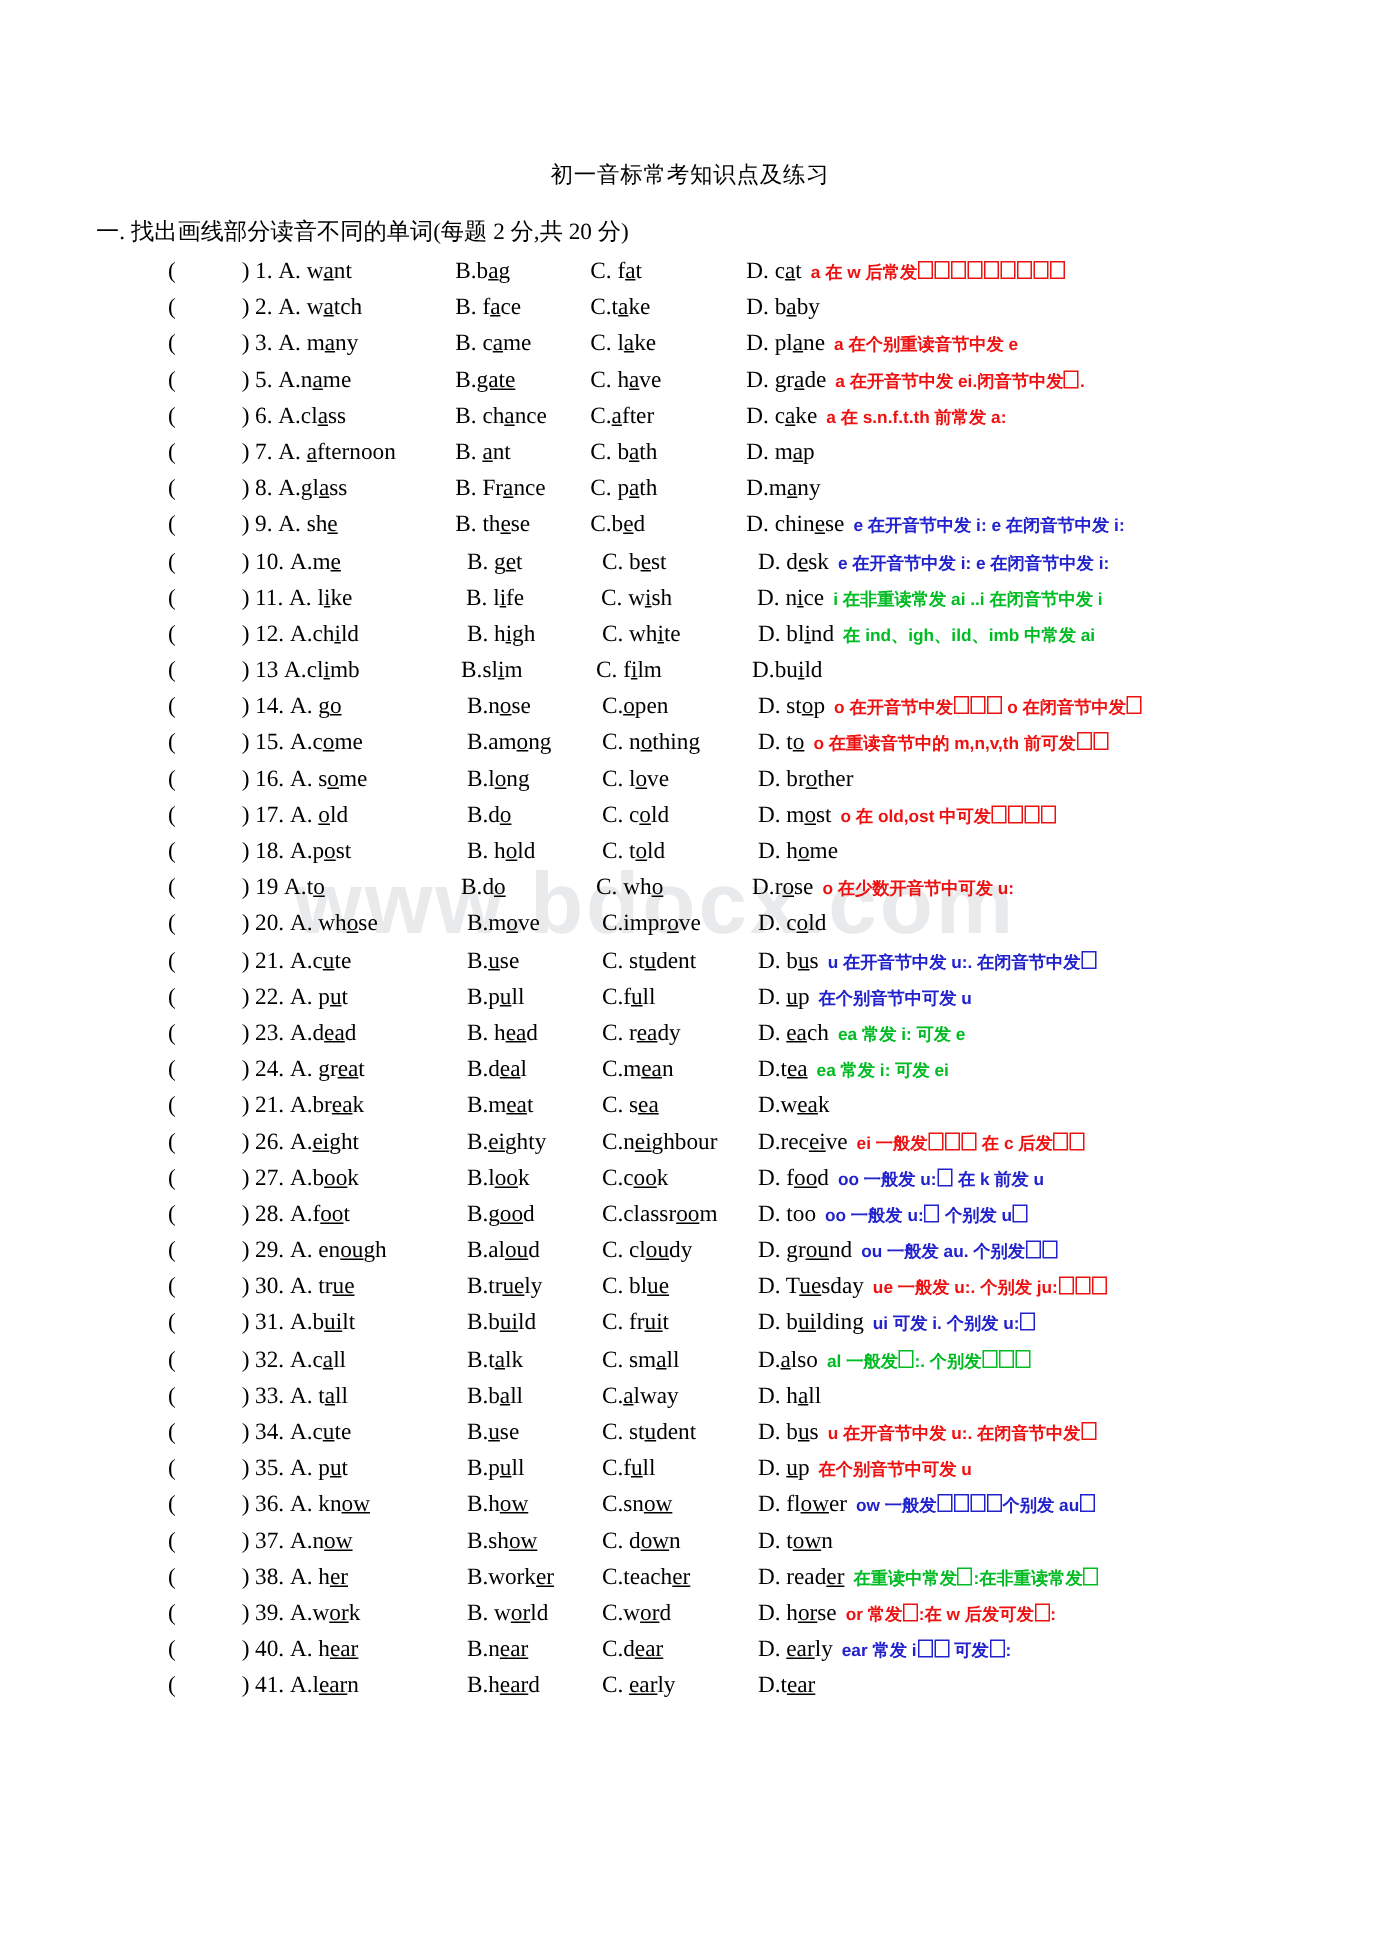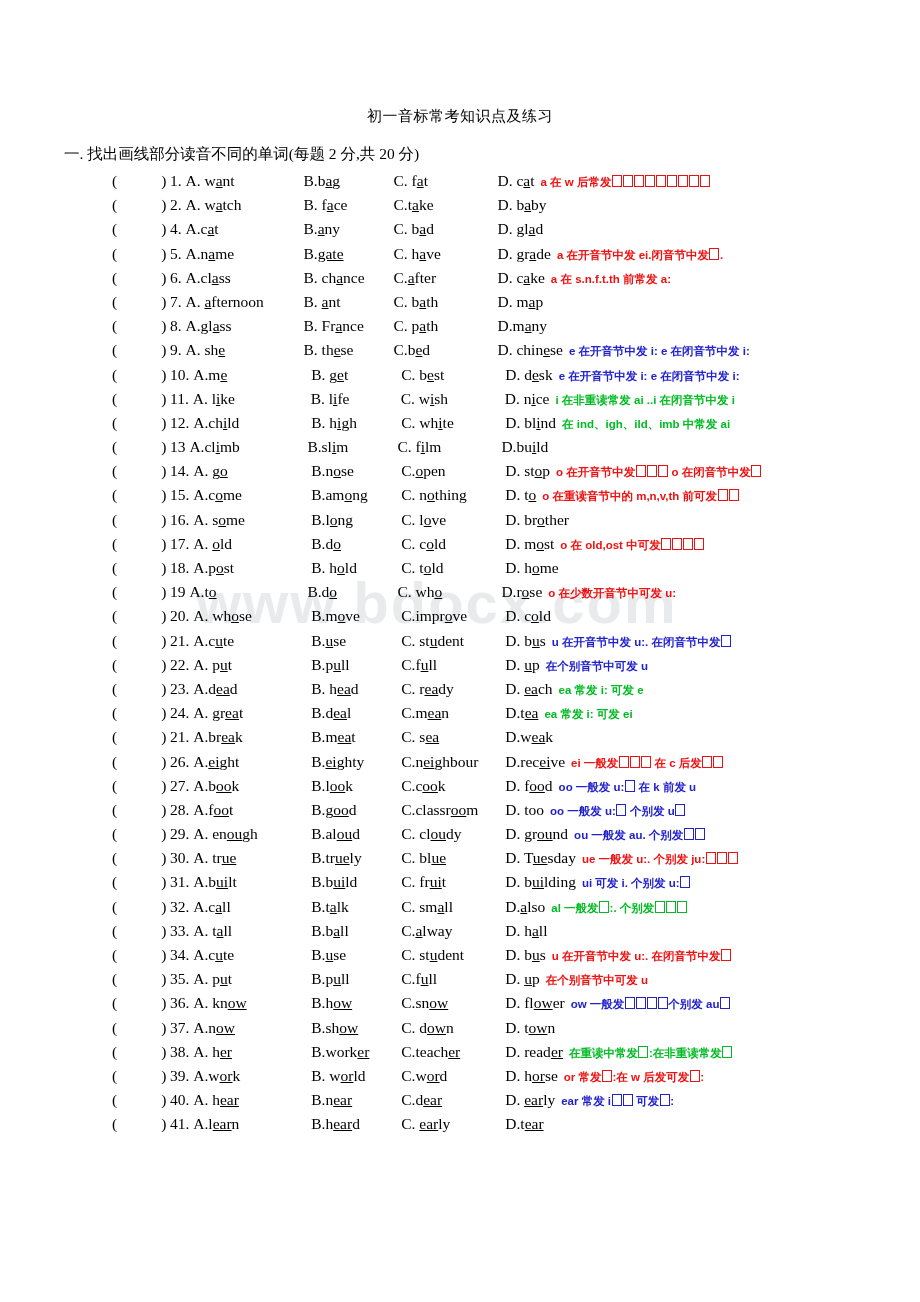--- a/index.html
+++ b/index.html
@@ -106,21 +106,21 @@
 
   <div id="content">
 
     <h1 class="doc-title">初一音标常考知识点及练习</h1>
 
     <div class="section-heading">一. 找出画线部分读音不同的单词(每题 2 分,共 20 分)</div>
 
     <div class="qlist" id="question-list">
         <div class="qrow"><span class="paren"><span class="p-open">(</span><span class="p-close">)</span></span><span class="qnum">1. </span><span class="opt opt-a">A. w<u>a</u>nt</span><span class="opt opt-b">B.b<u>a</u>g</span><span class="opt opt-c">C. f<u>a</u>t</span><span class="opt opt-d">D. c<u>a</u>t</span><span class="note red">a 在 w 后常发<span class="tofu"></span><span class="tofu"></span><span class="tofu"></span><span class="tofu"></span><span class="tofu"></span><span class="tofu"></span><span class="tofu"></span><span class="tofu"></span><span class="tofu"></span></span></div>
         <div class="qrow"><span class="paren"><span class="p-open">(</span><span class="p-close">)</span></span><span class="qnum">2. </span><span class="opt opt-a">A. w<u>a</u>tch</span><span class="opt opt-b">B. f<u>a</u>ce</span><span class="opt opt-c">C.t<u>a</u>ke</span><span class="opt opt-d">D. b<u>a</u>by</span></div>
-        <div class="qrow"><span class="paren"><span class="p-open">(</span><span class="p-close">)</span></span><span class="qnum">4. </span><span class="opt opt-a">A.c<u>a</u>t</span><span class="opt opt-b">B.<u>a</u>ny</span><span class="opt opt-c">C. b<u>a</u>d</span><span class="opt opt-d">D. gl<u>a</u>d</span></div>
+        <div class="qrow"><span class="paren"><span class="p-open">(</span><span class="p-close">)</span></span><span class="qnum">3. </span><span class="opt opt-a">A. m<u>a</u>ny</span><span class="opt opt-b">B. c<u>a</u>me</span><span class="opt opt-c">C. l<u>a</u>ke</span><span class="opt opt-d">D. pl<u>a</u>ne</span><span class="note red">a 在个别重读音节中发 e</span></div>
         <div class="qrow"><span class="paren"><span class="p-open">(</span><span class="p-close">)</span></span><span class="qnum">5. </span><span class="opt opt-a">A.n<u>a</u>me</span><span class="opt opt-b">B.<u>gate</u></span><span class="opt opt-c">C. h<u>a</u>ve</span><span class="opt opt-d">D. gr<u>a</u>de</span><span class="note red">a 在开音节中发 ei.闭音节中发<span class="tofu"></span>.</span></div>
         <div class="qrow"><span class="paren"><span class="p-open">(</span><span class="p-close">)</span></span><span class="qnum">6. </span><span class="opt opt-a">A.cl<u>a</u>ss</span><span class="opt opt-b">B. ch<u>a</u>nce</span><span class="opt opt-c">C.<u>a</u>fter</span><span class="opt opt-d">D. c<u>a</u>ke</span><span class="note red">a 在 s.n.f.t.th 前常发 a:</span></div>
         <div class="qrow"><span class="paren"><span class="p-open">(</span><span class="p-close">)</span></span><span class="qnum">7. </span><span class="opt opt-a">A. <u>a</u>fternoon</span><span class="opt opt-b">B. <u>a</u>nt</span><span class="opt opt-c">C. b<u>a</u>th</span><span class="opt opt-d">D. m<u>a</u>p</span></div>
         <div class="qrow"><span class="paren"><span class="p-open">(</span><span class="p-close">)</span></span><span class="qnum">8. </span><span class="opt opt-a">A.gl<u>a</u>ss</span><span class="opt opt-b">B. Fr<u>a</u>nce</span><span class="opt opt-c">C. p<u>a</u>th</span><span class="opt opt-d">D.m<u>a</u>ny</span></div>
         <div class="qrow"><span class="paren"><span class="p-open">(</span><span class="p-close">)</span></span><span class="qnum">9. </span><span class="opt opt-a">A. sh<u>e</u></span><span class="opt opt-b">B. th<u>e</u>se</span><span class="opt opt-c">C.b<u>e</u>d</span><span class="opt opt-d">D. chin<u>e</u>se</span><span class="note blue">e 在开音节中发 i: e 在闭音节中发 i:</span></div>
         <div class="qrow"><span class="paren"><span class="p-open">(</span><span class="p-close">)</span></span><span class="qnum">10. </span><span class="opt opt-a">A.m<u>e</u></span><span class="opt opt-b">B. g<u>e</u>t</span><span class="opt opt-c">C. b<u>e</u>st</span><span class="opt opt-d">D. d<u>e</u>sk</span><span class="note blue">e 在开音节中发 i: e 在闭音节中发 i:</span></div>
         <div class="qrow"><span class="paren"><span class="p-open">(</span><span class="p-close">)</span></span><span class="qnum">11. </span><span class="opt opt-a">A. l<u>i</u>ke</span><span class="opt opt-b">B. l<u>i</u>fe</span><span class="opt opt-c">C. w<u>i</u>sh</span><span class="opt opt-d">D. n<u>i</u>ce</span><span class="note green">i 在非重读常发 ai ..i 在闭音节中发 i</span></div>
         <div class="qrow"><span class="paren"><span class="p-open">(</span><span class="p-close">)</span></span><span class="qnum">12. </span><span class="opt opt-a">A.ch<u>i</u>ld</span><span class="opt opt-b">B. h<u>ig</u>h</span><span class="opt opt-c">C. wh<u>i</u>te</span><span class="opt opt-d">D. bl<u>i</u>nd</span><span class="note green">在 ind、igh、ild、imb 中常发 ai</span></div>
         <div class="qrow"><span class="paren"><span class="p-open">(</span><span class="p-close">)</span></span><span class="qnum">13 </span><span class="opt opt-a">A.cl<u>i</u>mb</span><span class="opt opt-b">B.sl<u>i</u>m</span><span class="opt opt-c">C. f<u>i</u>lm</span><span class="opt opt-d">D.bu<u>i</u>ld</span></div>
         <div class="qrow"><span class="paren"><span class="p-open">(</span><span class="p-close">)</span></span><span class="qnum">14. </span><span class="opt opt-a">A. g<u>o</u></span><span class="opt opt-b">B.n<u>o</u>se</span><span class="opt opt-c">C.<u>o</u>pen</span><span class="opt opt-d">D. st<u>o</u>p</span><span class="note red">o 在开音节中发<span class="tofu"></span><span class="tofu"></span><span class="tofu"></span> o 在闭音节中发<span class="tofu"></span></span></div>

